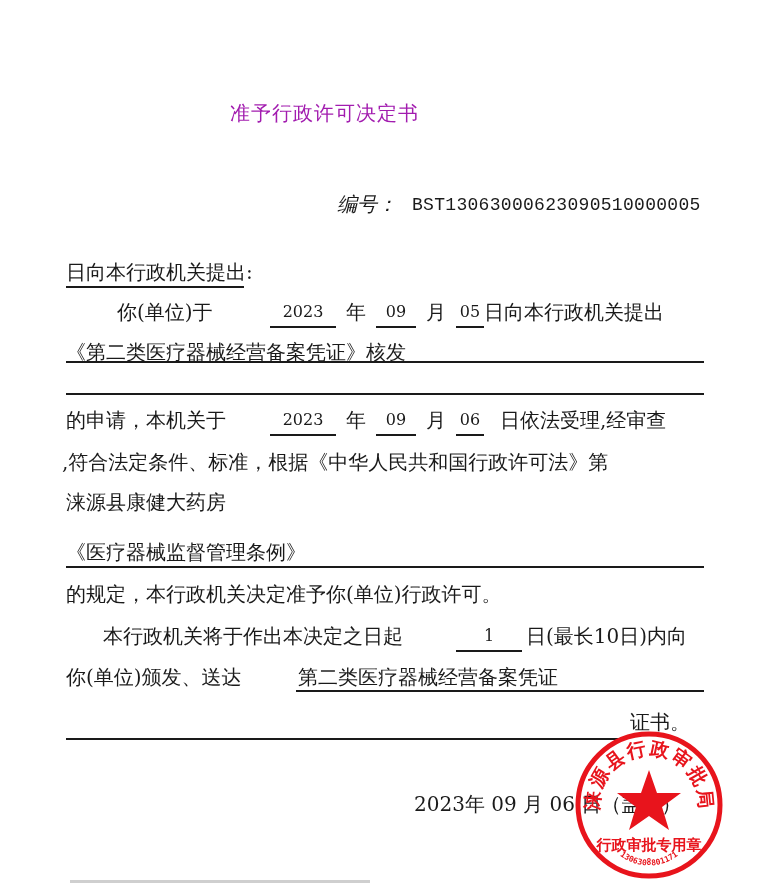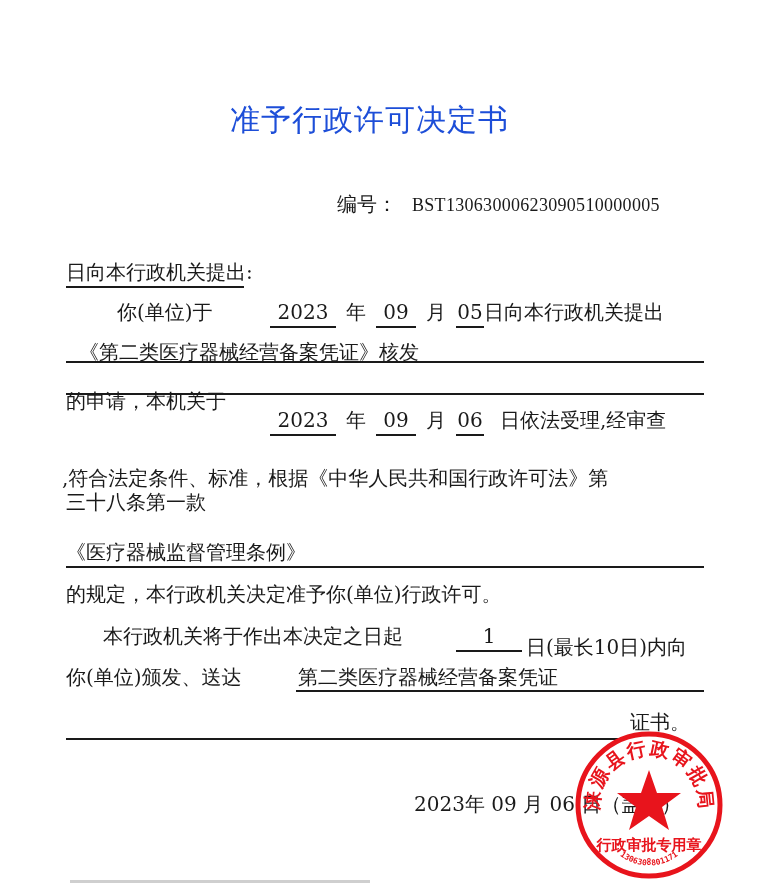--- a/index.html
+++ b/index.html
@@ -1,69 +1,69 @@
 <!DOCTYPE html>
 <html><head>
 <meta charset="utf-8">
 <style>
   html, body { margin:0; padding:0; background:#ffffff; }
   body { width:772px; height:887px; position:relative; overflow:hidden;
          font-family:"DejaVu Serif","Liberation Serif",serif; color:#1a1a1a; }
   .abs { position:absolute; white-space:nowrap; }
-  .title { font-family:"DejaVu Sans","Liberation Sans",sans-serif; font-size:30px; letter-spacing:1px; color:#1d4ed8; }
+  .title { font-family:"DejaVu Sans","Liberation Sans",sans-serif; font-size:20px; letter-spacing:1px; color:#a21caf; }
   .t { font-size:20px; line-height:24px; }
-  .mono { font-family:Liberation Serif, serif; }
+  .mono { font-family:Liberation Mono, monospace; }
   .rule { position:absolute; height:2px; background:#1a1a1a; }
-  .blank { position:absolute; text-align:center; font-size:20px; line-height:24px; }
+  .blank { position:absolute; text-align:center; font-size:16px; line-height:24px; }
   .blank::after { content:""; position:absolute; left:0; right:0; bottom:-4px; height:2px; background:#1a1a1a; }
   .seal { position:absolute; left:574px; top:730px; width:150px; height:150px; }
   .seal svg { width:150px; height:150px; }
   .ghost { position:absolute; top:880px; height:3px; background:#cfcfcf; }
 </style>
 </head>
 <body>
 
 <div class="abs title" style="left:230px; top:100px;">准予行政许可决定书</div>
 
-<div class="abs t" style="left:337px; top:192px;">编号：</div>
+<div class="abs t" style="left:337px; top:192px;font-style:italic;">编号：</div>
 <div class="abs t mono" style="left:412px; top:193px; font-size:18px; letter-spacing:0.3px;">BST13063000623090510000005</div>
 
 <div class="abs t" style="left:66px; top:260px;">日向本行政机关提出:</div>
 <div class="rule" style="left:66px; top:286px; width:178px; height:1.5px;"></div>
 
 <div class="abs t" style="left:103px; top:300px;margin-left:14px;">你(单位)于</div>
 <div class="blank" style="left:270px; top:300px; width:66px;">2023</div>
 <div class="abs t" style="left:346px; top:300px;">年</div>
 <div class="blank" style="left:376px; top:300px; width:40px;">09</div>
 <div class="abs t" style="left:426px; top:300px;">月</div>
 <div class="blank" style="left:456px; top:300px; width:28px;">05</div>
 <div class="abs t" style="left:484px; top:300px;">日向本行政机关提出</div>
 
-<div class="abs t" style="left:66px; top:340px;margin-left:13px;">《第二类医疗器械经营备案凭证》核发</div>
+<div class="abs t" style="left:66px; top:340px;">《第二类医疗器械经营备案凭证》核发</div>
 <div class="rule" style="left:66px; top:361px; width:638px;"></div>
 
 <div class="rule" style="left:66px; top:393px; width:638px;"></div>
 
-<div class="abs t" style="left:66px; top:389px;">的申请，本机关于</div>
+<div class="abs t" style="left:66px; top:408px;">的申请，本机关于</div>
 <div class="blank" style="left:270px; top:408px; width:66px;">2023</div>
 <div class="abs t" style="left:346px; top:408px;">年</div>
 <div class="blank" style="left:376px; top:408px; width:40px;">09</div>
 <div class="abs t" style="left:426px; top:408px;">月</div>
 <div class="blank" style="left:456px; top:408px; width:28px;">06</div>
 <div class="abs t" style="left:484px; top:408px;margin-left:16px;">日依法受理,经审查</div>
 
-<div class="abs t" style="left:62px; top:450px;margin-top:16px;">,符合法定条件、标准，根据《中华人民共和国行政许可法》第</div>
-<div class="abs t" style="left:66px; top:490px;">三十八条第一款</div>
+<div class="abs t" style="left:62px; top:450px;">,符合法定条件、标准，根据《中华人民共和国行政许可法》第</div>
+<div class="abs t" style="left:66px; top:490px;">涞源县康健大药房</div>
 <div class="abs t" style="left:66px; top:540px;">《医疗器械监督管理条例》</div>
 <div class="rule" style="left:66px; top:566px; width:638px;"></div>
 <div class="abs t" style="left:66px; top:582px;">的规定，本行政机关决定准予你(单位)行政许可。</div>
 
 <div class="abs t" style="left:103px; top:624px;text-align:center;">本行政机关将于作出本决定之日起</div>
 <div class="blank" style="left:456px; top:624px; width:66px;">1</div>
-<div class="abs t" style="left:526px; top:624px;margin-top:11px;">日(最长10日)内向</div>
+<div class="abs t" style="left:526px; top:624px;">日(最长10日)内向</div>
 
 <div class="abs t" style="left:66px; top:665px;">你(单位)颁发、送达</div>
 <div class="abs t" style="left:298px; top:665px;">第二类医疗器械经营备案凭证</div>
 <div class="rule" style="left:296px; top:690px; width:408px;"></div>
 
 <div class="abs t" style="left:630px; top:710px;">证书。</div>
 <div class="rule" style="left:66px; top:738px; width:556px;"></div>
 
 <div class="abs t" style="left:414px; top:792px;">2023年  09  月  06  日（盖章）</div>
 

